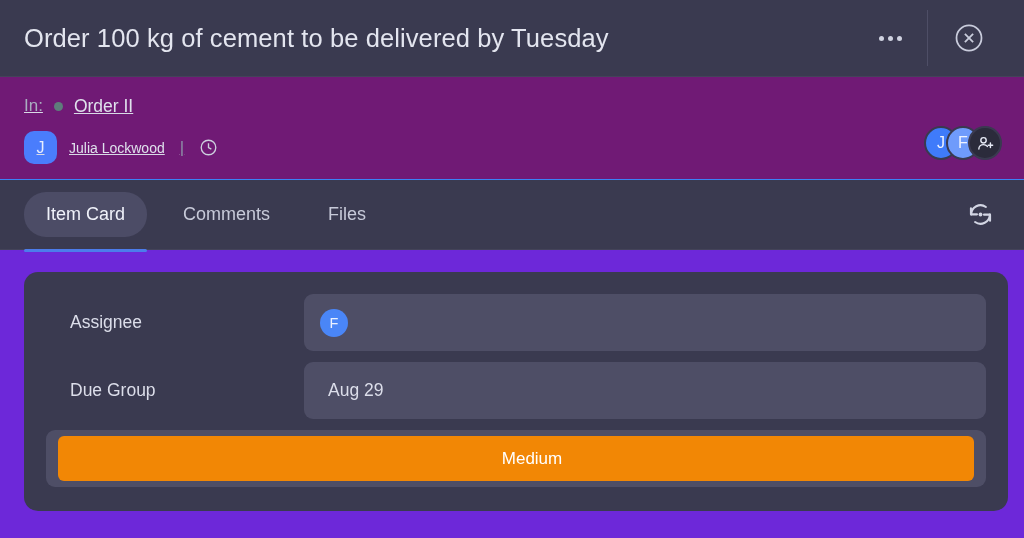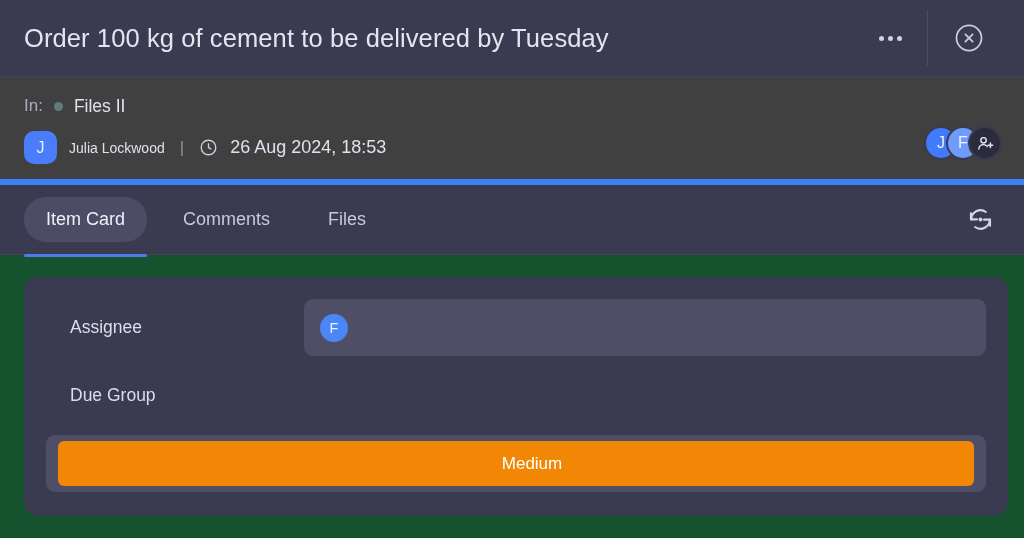--- a/index.html
+++ b/index.html
@@ -85,25 +85,26 @@
     margin-right: 16px;
     display: flex;
     align-items: center;
     justify-content: center;
     cursor: pointer;
   }
   .close-btn svg { display: block; }
 
   
   .meta {
-    background: #404040;
+    background: #701a75;
     padding: 16px 24px 14px 24px;
-    border-bottom: 6px solid #3b82f6;
+    border-bottom: 1px solid #3b82f6;
     flex: 0 0 auto;
     position: relative;
+    text-decoration: underline;
   }
 
   .meta-row1 {
     display: flex;
     align-items: center;
     gap: 9px;
     height: 26px;
   }
 
   .meta-in-label {
@@ -239,21 +240,21 @@
     display: flex;
     align-items: center;
     justify-content: center;
     cursor: pointer;
     flex: 0 0 auto;
   }
 
   
   .content {
     flex: 1 1 auto;
-    background: #14532d;
+    background: #6d28d9;
     padding: 22px 16px 0 24px;
     overflow: hidden;
   }
 
   .card {
     background: #3a3a50;
     border-radius: 14px;
     width: 984px;
     padding: 22px 22px 24px 22px;
     display: flex;
@@ -341,34 +342,33 @@
         </svg>
       </div>
     </div>
   </div>
 
   <div class="meta">
 
     <div class="meta-row1">
       <span class="meta-in-label">In:</span>
       <span class="group-dot"></span>
-      <span class="group-name">Files II</span>
+      <span class="group-name">Order II</span>
     </div>
 
     <div class="meta-row2">
       <div class="avatar-square">J</div>
       <span class="author-name">Julia Lockwood</span>
       <span class="meta-sep">|</span>
       <span class="clock-icon">
         <svg width="19" height="19" viewBox="0 0 24 24" fill="none" stroke="#cdd0de" stroke-width="1.7">
           <circle cx="12" cy="12" r="9.2"></circle>
           <polyline points="12,6.6 12,12 15.6,14"></polyline>
         </svg>
       </span>
-      <span class="date-text">26 Aug 2024, 18:53</span>
     </div>
 
     <div class="avatar-stack">
       <div class="av av-j">J</div>
       <div class="av av-f">F</div>
       <div class="av av-add">
         <svg width="19" height="19" viewBox="0 0 24 24" fill="none" stroke="#e7eaf6" stroke-width="1.8" stroke-linecap="round">
           <circle cx="9.5" cy="8" r="3.4"></circle>
           <path d="M3.6 19c0-3.4 2.7-5.6 5.9-5.6 2 0 3.8.9 4.9 2.3"></path>
           <line x1="18.2" y1="11.4" x2="18.2" y2="17"></line>
@@ -400,20 +400,23 @@
 
       <div class="field-row">
         <div class="field-label">Assignee</div>
         <div class="field-value">
           <div class="avatar-circle">F</div>
         </div>
       </div>
 
       <div class="field-row">
         <div class="field-label">Due Group</div>
+        <div class="field-value">
+          <span class="date-value">Aug 29</span>
+        </div>
       </div>
 
       <div class="field-row">
         <div class="field-value">
           <div class="priority-badge">Medium</div>
         </div>
       </div>
 
     </div>
   </div>

